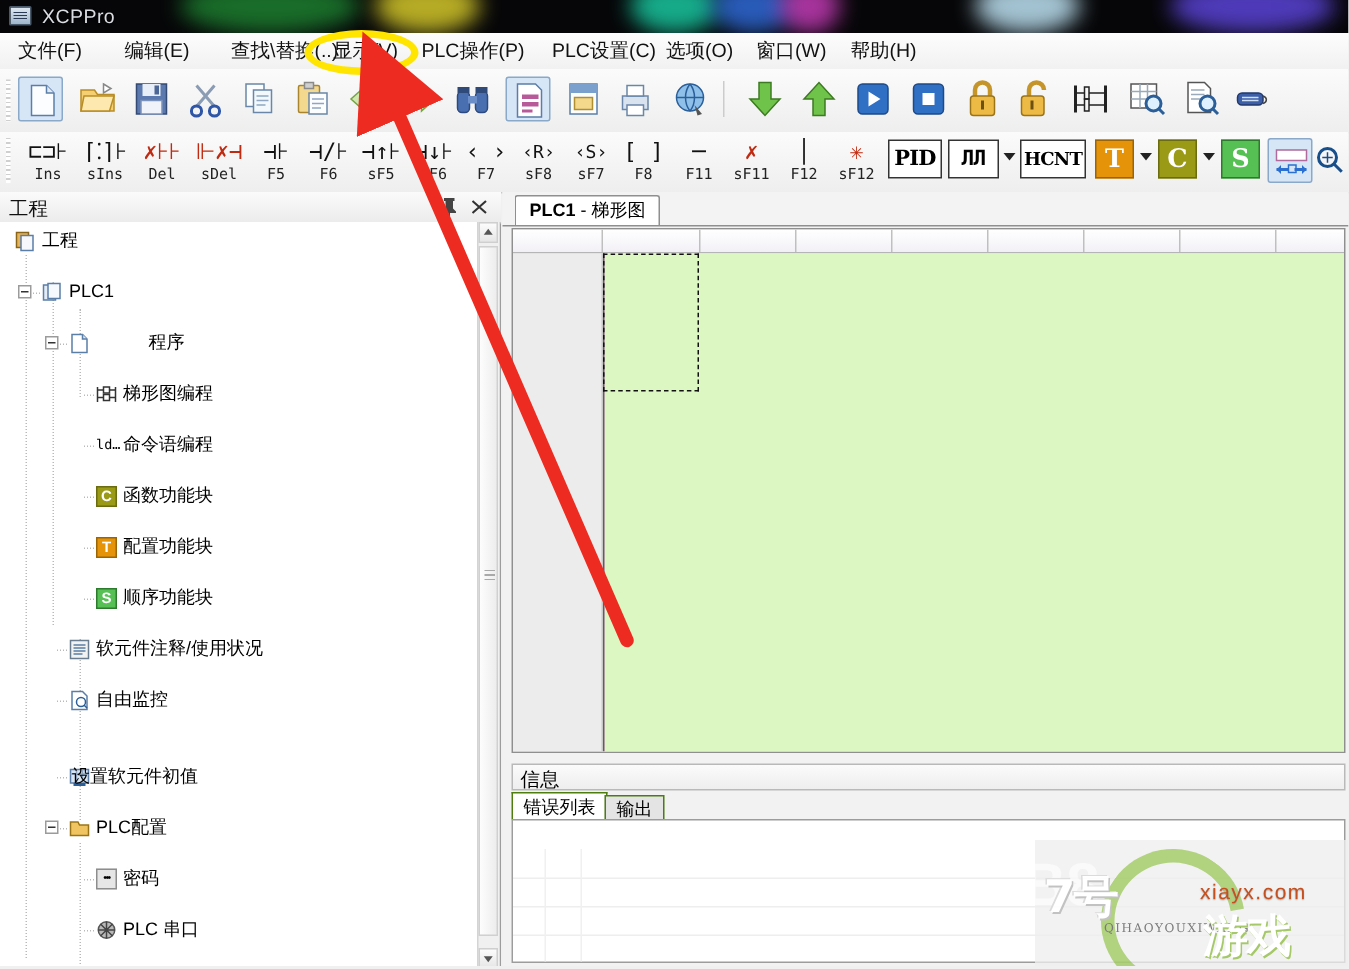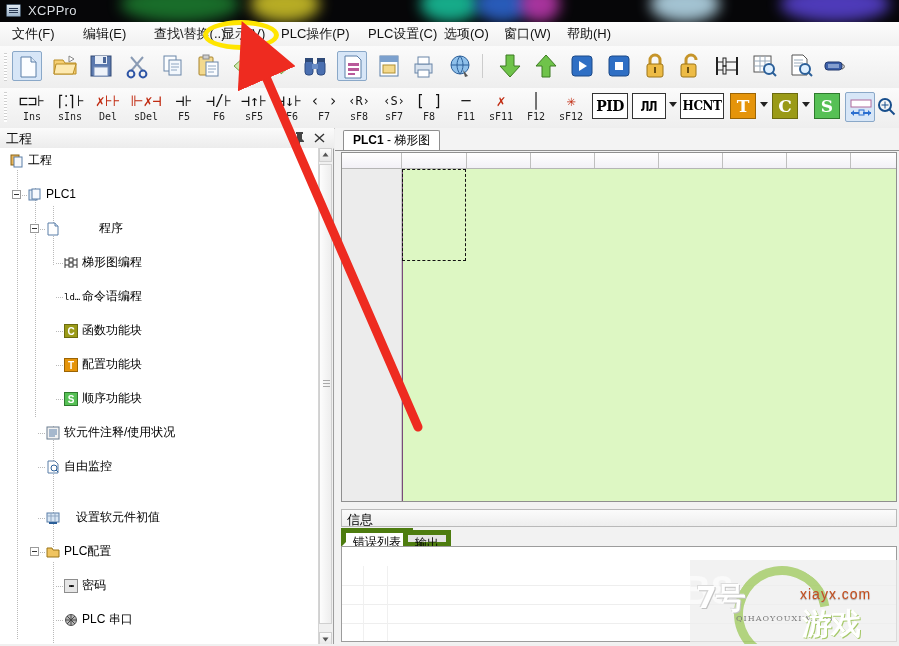--- a/index.html
+++ b/index.html
@@ -159,21 +159,21 @@
   
   .infopanel{position:absolute;left:335px;top:506px;width:564px;height:140px;background:#f2f2f2;}
   .info-head{
     position:absolute;left:6px;top:3px;width:556px;height:18px;
     background:linear-gradient(#fbfbfb,#eeeeee);border:1px solid #b9b9b9;box-sizing:border-box;
   }
   .info-head-title{position:absolute;left:5px;top:1px;font-size:13px;}
   .itabs{position:absolute;left:6px;top:22px;width:556px;height:19px;}
   .itab{
     position:absolute;top:0;height:19px;line-height:18px;padding:0 7px;font-size:12px;
-    border:5px solid #4d7c0f;box-sizing:border-box;
+    border:1px solid #4d7c0f;box-sizing:border-box;
   }
   .itab.active{background:#fff;border-bottom-color:#fff;}
   .itab.inactive{background:#e4e4e4;top:2px;height:17px;line-height:16px;}
   .itable{
     position:absolute;left:6px;top:40px;width:556px;height:96px;
     background:#fff;border:1px solid #9c9c9c;box-sizing:border-box;overflow:hidden;
   }
   .ithead{position:absolute;left:0;top:0;width:556px;height:19px;
     background:linear-gradient(#fdfdfd,#eef0f2);border-bottom:1px solid #c4c4c4;}
   .ith{position:absolute;top:0;height:19px;line-height:18px;font-size:12px;color:#222;
@@ -599,21 +599,21 @@
       </div>
 
 
       <div class="trow" style="top:191px;">
         <div class="hline" style="left:38px;top:9px;width:8px;"></div>
         <svg class="ticon" style="left:46px;" viewBox="0 0 14 14">
           <rect x="1" y="2" width="12" height="9" fill="#d8e6f4" stroke="#5b7ea8"></rect>
           <path d="M1 5h12M5 2v9M9 2v9" stroke="#8fa6c2"></path>
           <path d="M3 12h8" stroke="#2b5f99" stroke-width="2"></path>
         </svg>
-        <span class="tlabel" style="left:76px;">设置软元件初值</span>
+        <span class="tlabel" style="left:48px;">设置软元件初值</span>
       </div>
 
       <div class="trow" style="top:208px;">
         <div class="tplus" style="left:30px;"></div>
         <div class="hline" style="left:40px;top:9px;width:6px;"></div>
         <svg class="ticon" style="left:46px;" viewBox="0 0 14 14">
           <path d="M1 3h5l1 2h6v7H1z" fill="#f0c460" stroke="#9a7518"></path>
         </svg>
         <span class="tlabel" style="left:64px;">PLC配置</span>
       </div>

